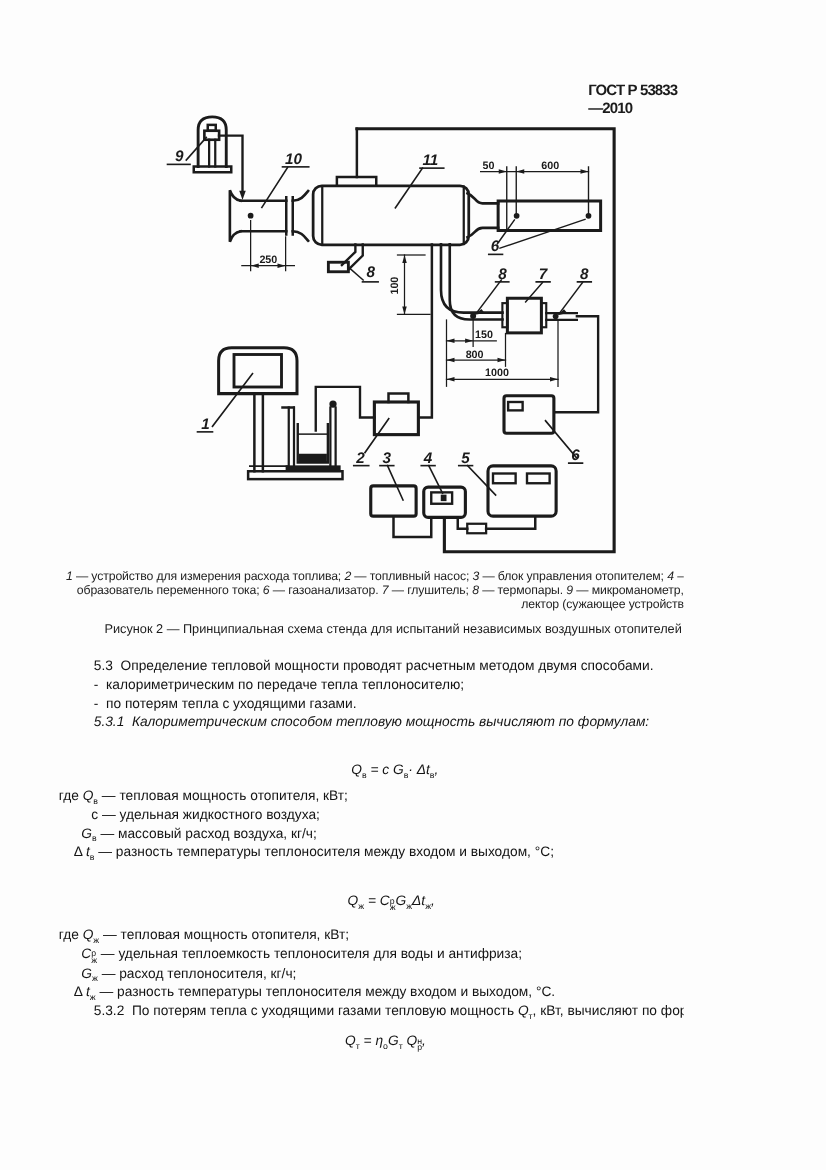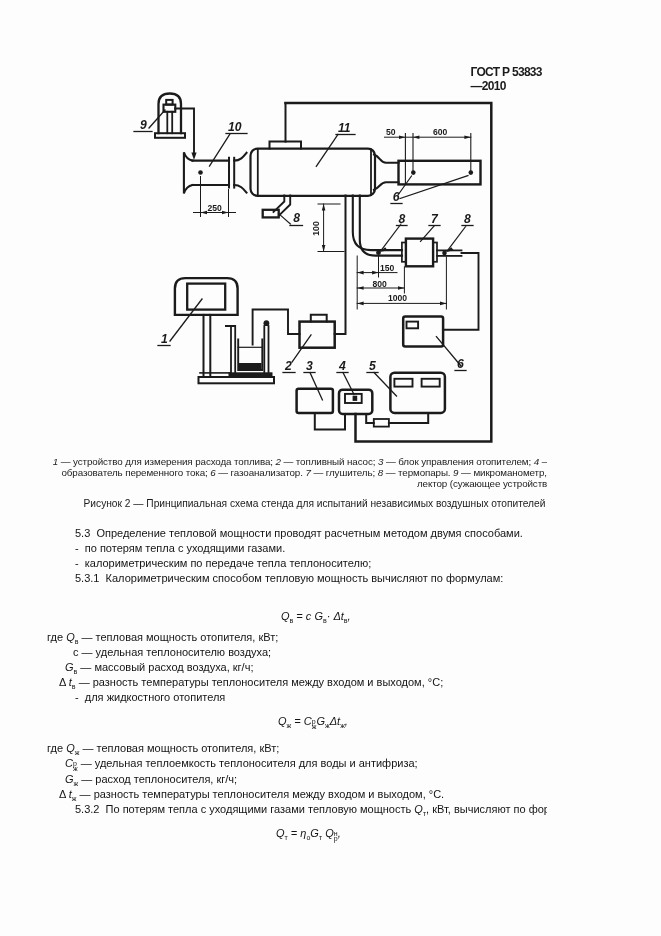--- a/index.html
+++ b/index.html
@@ -246,34 +246,33 @@
 <line x1="455" y1="370.5" x2="466" y2="370.5" stroke-width="1.3"></line>
 <line x1="461" y1="366" x2="436.4" y2="336.6" stroke-width="1.3"></line>
 </svg>
 
 <div class="abs legend" style="left:36px;top:455.5px;width:595px;"><i>1</i> — устройство для измерения расхода топлива; <i>2</i> — топливный насос; <i>3</i> — блок управления отопителем; <i>4</i> — таймер; <i>5</i> — пре-<br>образователь переменного тока; <i>6</i> — газоанализатор. <i>7</i> — глушитель; <i>8</i> — термопары. <i>9</i> — микроманометр, <i>10</i> — мерный кол-<br>лектор (сужающее устройство), <i>11</i> — отопитель</div>
 
 <div class="abs figcap" style="left:-16px;top:497.5px;width:661px;">Рисунок 2 — Принципиальная схема стенда для испытаний независимых воздушных отопителей</div>
 
 <div class="abs body" style="left:47px;top:525.5px;width:560px;line-height:15.3px;">
 <div style="text-indent:28px;">5.3&nbsp;&nbsp;Определение тепловой мощности проводят расчетным методом двумя способами.</div>
+<div style="padding-left:28px;">-&nbsp;&nbsp;калориметрическим по передаче тепла теплоносителю;</div>
 <div style="padding-left:28px;">-&nbsp;&nbsp;по потерям тепла с уходящими газами.</div>
-<div style="padding-left:28px;">-&nbsp;&nbsp;калориметрическим по передаче тепла теплоносителю;</div>
-<div style="text-indent:28px;">5.3.1&nbsp;&nbsp;Калориметрическим способом тепловую мощность вычисляют по формулам:</div>
+<div style="text-indent:28px;font-style:italic;">5.3.1&nbsp;&nbsp;Калориметрическим способом тепловую мощность вычисляют по формулам:</div>
 </div>
 
 <div class="abs frm" style="left:281px;top:610px;"><i>Q</i><sub>в</sub> = <i>c G</i><sub>в</sub>· Δ<i>t</i><sub>в</sub>,</div>
 <div class="abs eqnum" style="left:567px;top:610px;">(1)</div>
 
 <div class="abs body" style="left:47px;top:629.9px;width:560px;">
 <div>где <i>Q</i><sub>в</sub> — тепловая мощность отопителя, кВт;</div>
-<div style="padding-left:26px;">с — удельная теплоносителю воздуха;</div>
+<div style="padding-left:26px;">с — удельная жидкостного воздуха;</div>
 <div style="padding-left:18px;"><i>G</i><sub>в</sub> — массовый расход воздуха, кг/ч;</div>
 <div style="padding-left:12px;">Δ <i>t</i><sub>в</sub> — разность температуры теплоносителя между входом и выходом, °С;</div>
-<div style="padding-left:28px;">-&nbsp;&nbsp;для жидкостного отопителя</div>
 </div>
 
 <div class="abs frm" style="left:278px;top:715px;"><i>Q</i><sub>ж</sub> = <i>C</i><span class="stk">р<br>ж</span><i>G</i><sub>ж</sub>Δ<i>t</i><sub>ж</sub>,</div>
 <div class="abs eqnum" style="left:567px;top:715px;">(2)</div>
 
 <div class="abs body" style="left:47px;top:740.7px;width:560px;line-height:15.4px;">
 <div>где <i>Q</i><sub>ж</sub> — тепловая мощность отопителя, кВт;</div>
 <div style="padding-left:18px;"><i>C</i><span class="stk">р<br>ж</span> — удельная теплоемкость теплоносителя для воды и антифриза;</div>
 <div style="padding-left:18px;"><i>G</i><sub>ж</sub> — расход теплоносителя, кг/ч;</div>
 <div style="padding-left:12px;">Δ <i>t</i><sub>ж</sub> — разность температуры теплоносителя между входом и выходом, °С.</div>

